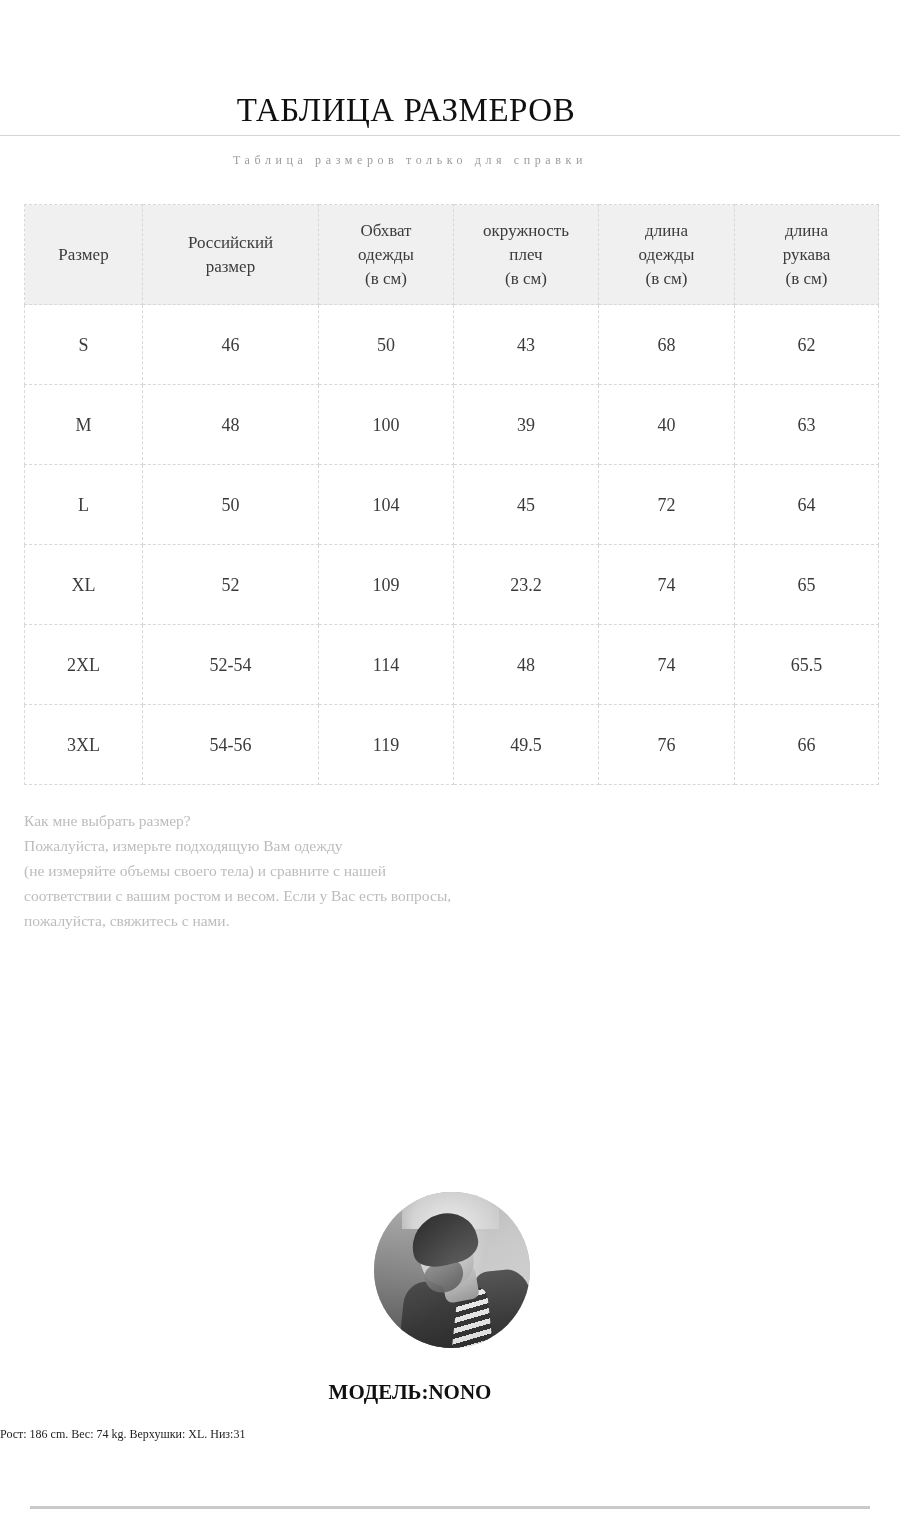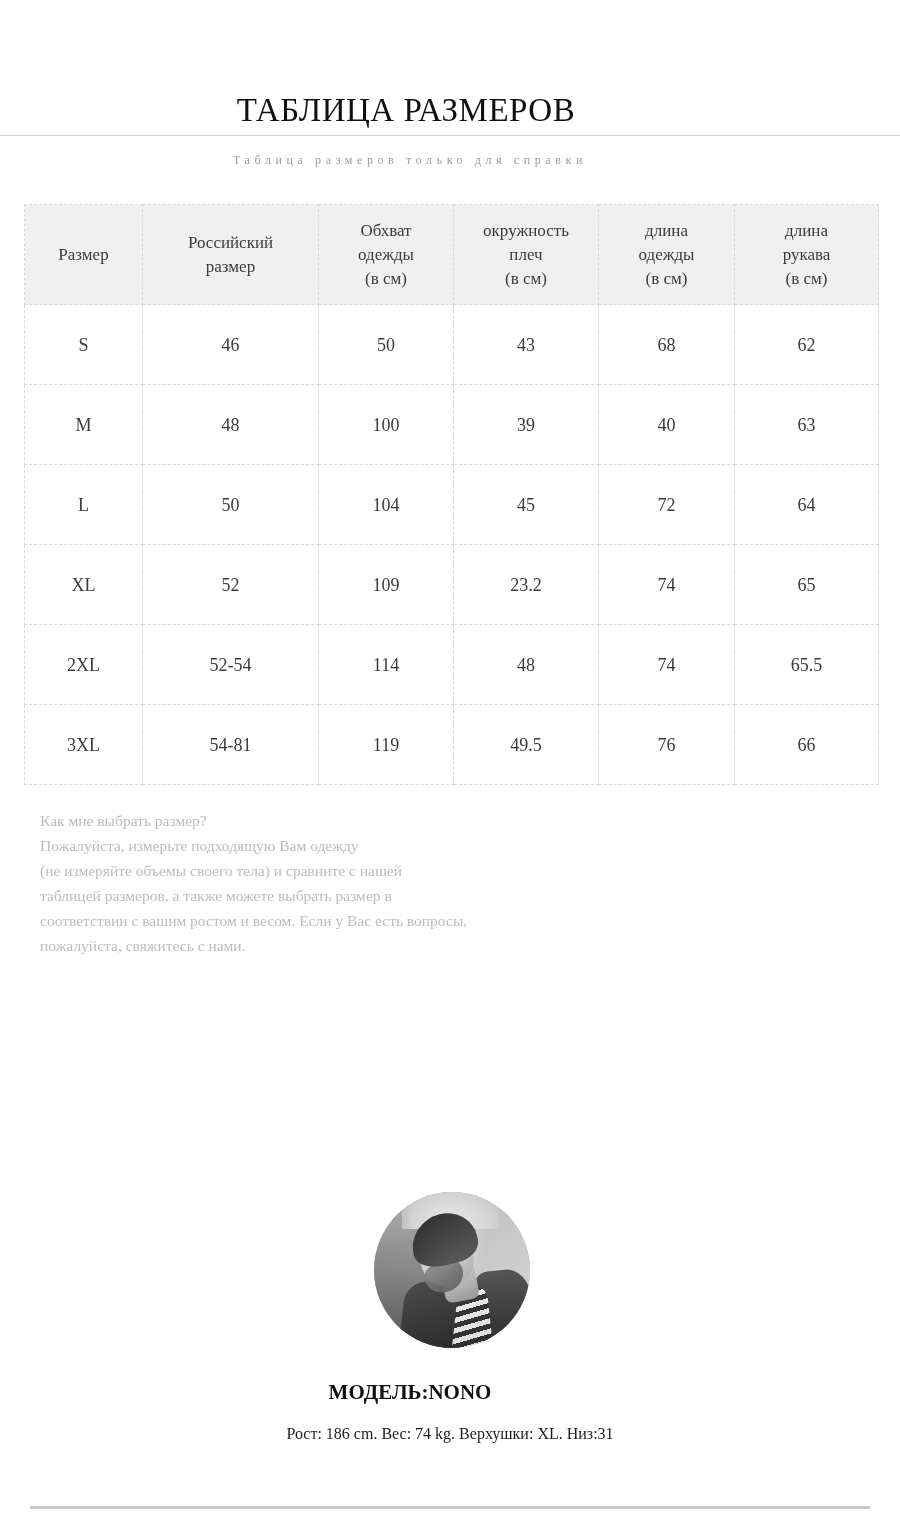--- a/index.html
+++ b/index.html
@@ -93,21 +93,21 @@
     color: #3b3b3b;
   }
   table.size-table tbody td.sizecol {
     font-size: 18px;
   }
   .hdr-line { display: block; }
 
   
   .help-text {
     position: absolute;
-    left: 40px;
+    left: 24px;
     top: 808px;
     width: 620px;
     font-size: 15.5px;
     line-height: 25px;
     color: #bcbcbc;
     font-family: "Liberation Serif", "DejaVu Serif", serif;
   }
   .help-text .ln { display: block; white-space: nowrap; }
 
   
@@ -207,22 +207,22 @@
     line-height: 28px;
     font-weight: bold;
     color: #101010;
     font-family: "Liberation Serif", "DejaVu Serif", serif;
   }
   .model-specs {
     position: absolute;
     left: 0;
     top: 1422px;
     width: 900px;
-    text-align: center;
-    font-size: 16px;
+    text-align: left;
+    font-size: 12px;
     line-height: 24px;
     color: #1d1d1d;
     font-family: "Liberation Serif", "DejaVu Serif", serif;
   }
   .bottom-rule {
     position: absolute;
     left: 30px;
     top: 1506px;
     width: 840px;
     height: 3px;
@@ -313,35 +313,34 @@
       <tr>
         <td class="sizecol">2XL</td>
         <td>52-54</td>
         <td>114</td>
         <td>48</td>
         <td>74</td>
         <td>65.5</td>
       </tr>
       <tr>
         <td class="sizecol">3XL</td>
-        <td>54-81</td>
+        <td>54-56</td>
         <td>119</td>
         <td>49.5</td>
         <td>76</td>
         <td>66</td>
       </tr>
     </tbody>
   </table>
 </div>
 
 <div class="help-text">
   <span class="ln">Как мне выбрать размер?</span>
   <span class="ln">Пожалуйста, измерьте подходящую Вам одежду</span>
   <span class="ln">(не измеряйте объемы своего тела) и сравните с нашей</span>
-  <span class="ln">таблицей размеров, а также можете выбрать размер в</span>
   <span class="ln">соответствии с вашим ростом и весом. Если у Вас есть вопросы,</span>
   <span class="ln">пожалуйста, свяжитесь с нами.</span>
 </div>
 
 <div class="model-photo">
   <div class="ph ph-wall-right"></div>
   <div class="ph ph-wall-left"></div>
   <div class="ph ph-top-light"></div>
   <div class="ph ph-jacket-r"></div>
   <div class="ph ph-shirt"></div>

